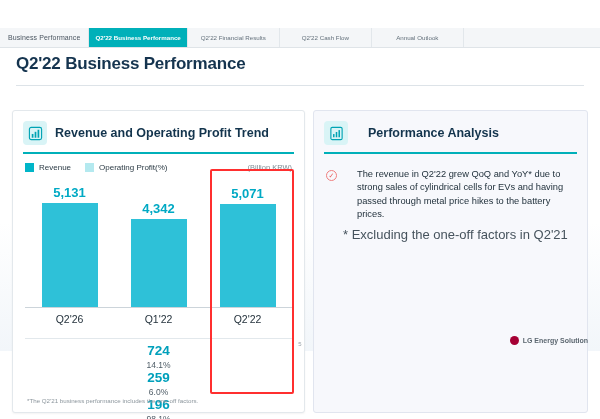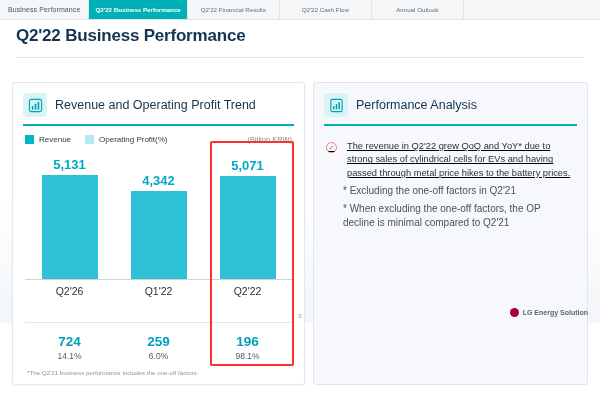--- a/index.html
+++ b/index.html
@@ -6,20 +6,21 @@
   html, body {
     width: 600px; height: 419px;
     font-family: "Liberation Sans", sans-serif;
     background: #ffffff;
     overflow: hidden;
   }
   #page {
     position: relative;
     width: 600px; height: 323px;
     background: linear-gradient(180deg,#ffffff 0%,#ffffff 60%,#f2f6fa 100%);
+    margin-top: 28px;
   }
 
   
   .topbar {
     position: absolute; top: 0; left: 0; width: 600px; height: 20px;
     background: #f4f6f8;
     border-bottom: 1px solid #dfe4e8;
     display: flex; align-items: stretch;
   }
   .topbar-title {
@@ -62,21 +63,21 @@
   .card-head {
     display: flex; align-items: center; gap: 8px;
     padding: 10px 10px 0 10px;
   }
   .head-icon {
     width: 24px; height: 24px; border-radius: 4px;
     background: #d9f4f6; display: flex; align-items: center; justify-content: center;
     flex: none;
   }
   .head-text {
-    font-size: 12.5px; font-weight: normal; color: #13344d;
+    font-size: 12.5px; font-weight: bold; color: #13344d;
   }
   .head-underline {
     margin: 7px 10px 0 10px; height: 2px; background: #00b0b9;
   }
 
   .legend {
     display: flex; align-items: flex-end; gap: 14px;
     padding: 9px 0 0 12px; position: relative;
   }
   .legend-item { display: flex; align-items: center; gap: 5px; }
@@ -112,24 +113,25 @@
     position: absolute; left: 0; right: 0; bottom: 22px; height: 1px; background: #ccd4da;
   }
   .xlabels {
     position: absolute; left: 0; right: 0; bottom: 0; height: 22px;
     display: flex; align-items: center; justify-content: space-around;
   }
   .xlabel { width: 72px; text-align: center; font-size: 10.5px; color: #24323c; }
 
   
   .valrow {
-    position: absolute; left: 12px; right: 12px; bottom: 16px; height: 46px;
+    position: absolute; left: 12px; right: 12px; bottom: 28px; height: 46px;
     display: flex; justify-content: space-around; align-items: center;
     border-top: 1px solid #e2e8ec;
     padding-top: 4px;
+    flex-direction: column;
   }
   .valcell { width: 72px; text-align: center; }
   .val-main { font-size: 13.5px; font-weight: bold; color: #00a0bb; }
   .val-sub { font-size: 8.5px; color: #4e5c66; margin-top: 2px; }
 
   .footnote {
     position: absolute; left: 14px; bottom: 8px;
     font-size: 6.2px; color: #8b959c;
   }
 
@@ -143,36 +145,36 @@
 
   
   .card-right {
     position: absolute; left: 313px; top: 82px;
     width: 275px; height: 303px;
     background: #f7f8fc;
     border: 1px solid #e1e5ef;
     border-radius: 3px;
   }
   .analysis-head {
-    display: flex; align-items: center; gap: 8px;
+    display: flex; align-items: center; gap: 20px;
     padding: 10px 10px 0 10px;
   }
   .analysis-underline {
     margin: 7px 10px 0 10px; height: 2px; background: #00b0b9;
   }
   .bullets { padding: 14px 14px 0 12px; }
-  .bullet { display: flex; gap: 10px; margin-bottom: 18px; text-decoration: underline; }
+  .bullet { display: flex; gap: 20px; margin-bottom: 18px; }
   .check {
     flex: none; width: 11px; height: 11px; border-radius: 50%;
     border: 1px solid #f07f7f; color: #e85b5b;
     font-size: 7px; line-height: 9px; text-align: center;
     margin-top: 2px;
   }
   .btext { font-size: 9.3px; line-height: 1.45; color: #1d2d38; }
-  .bnote { display: block; font-size: 10px; color: #46535d; margin-top: 5px; line-height: 1.4; }
+  .bnote { display: block; font-size: 13px; color: #46535d; margin-top: 5px; line-height: 1.4; }
 
   
   .page-num {
     position: absolute; bottom: 4px; left: 0; width: 600px; text-align: center;
     font-size: 6px; color: #9aa3aa;
   }
   .brand {
     position: absolute; right: 12px; bottom: 6px;
     display: flex; align-items: center; gap: 4px;
   }
@@ -286,23 +288,20 @@
 
     <div class="bullets">
       <div class="bullet">
         <div class="check">✓</div>
         <div class="btext">The revenue in Q2'22 grew QoQ and YoY* due to strong sales of cylindrical cells for EVs and having passed through metal price hikes to the battery prices.</div>
       </div>
       <div style="margin:-14px 0 18px 17px">
         <span class="bnote">* Excluding the one-off factors in Q2'21</span>
       </div>
 
-      <div style="margin:-14px 0 0 17px">
-        <span class="bnote">* When excluding the one-off factors, the OP decline is minimal compared to Q2'21</span>
-      </div>
     </div>
   </div>
 
   <div class="page-num">5</div>
   <div class="brand">
     <span class="brand-mark"></span>
     <span class="brand-text">LG Energy Solution</span>
   </div>
 
 </div>

